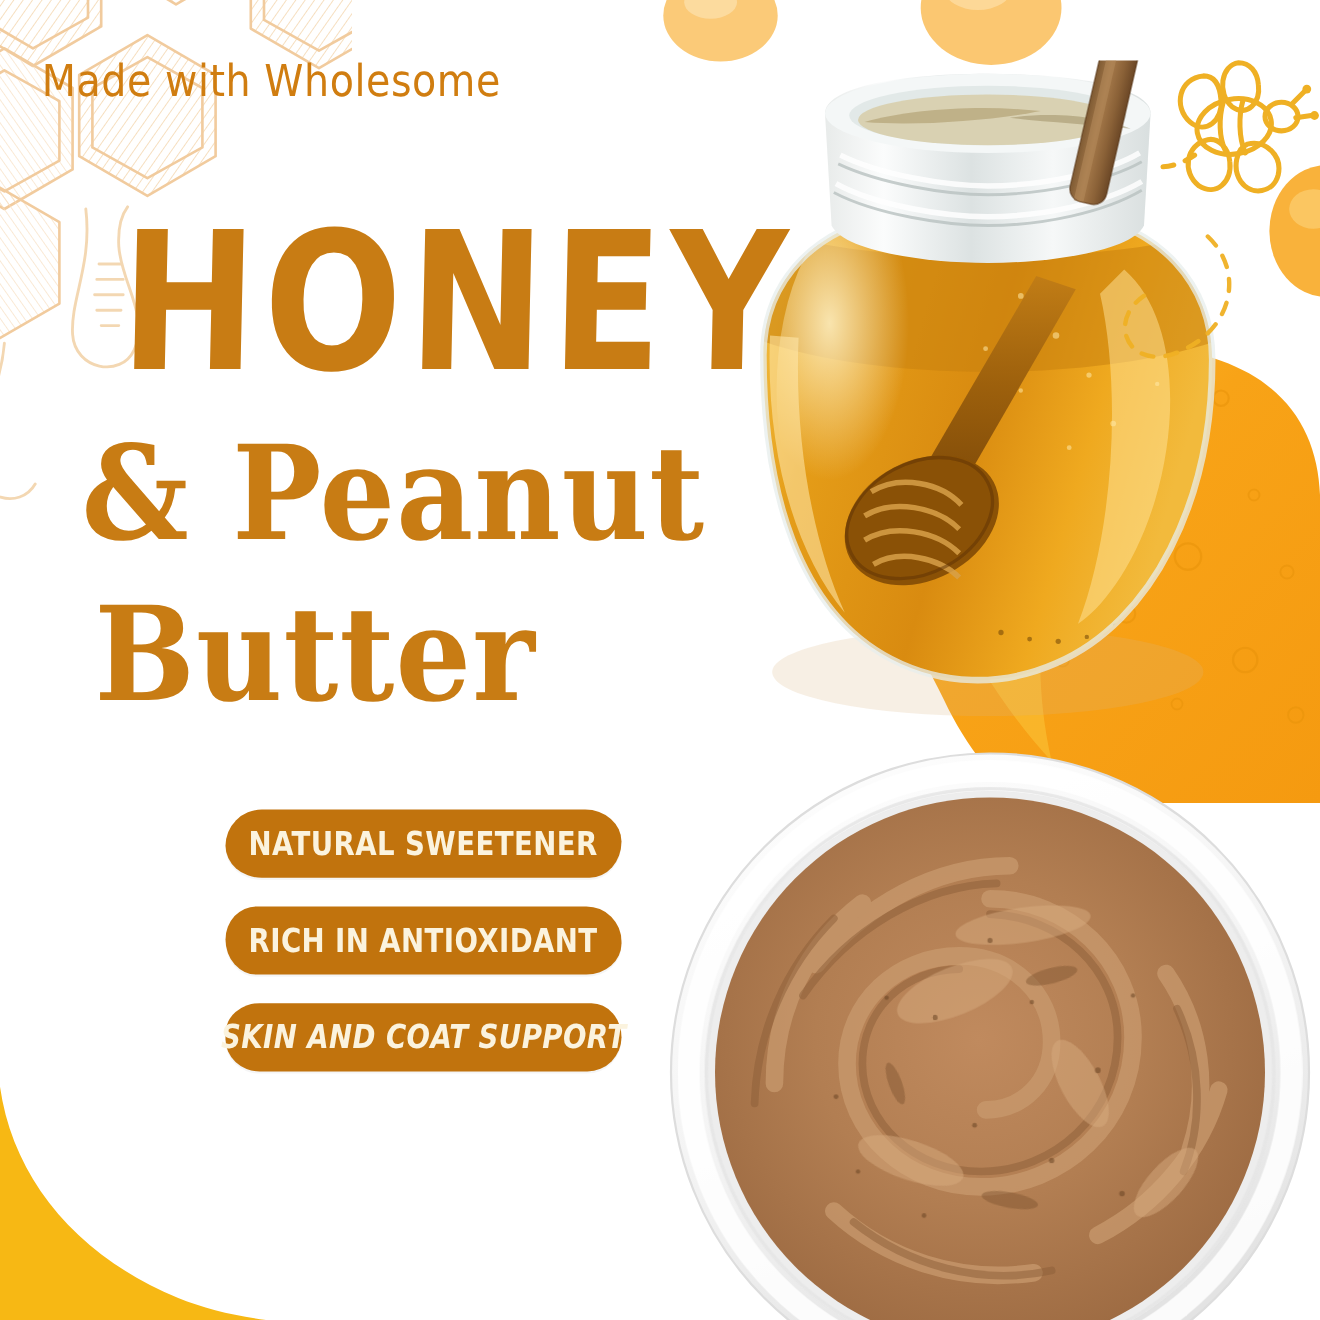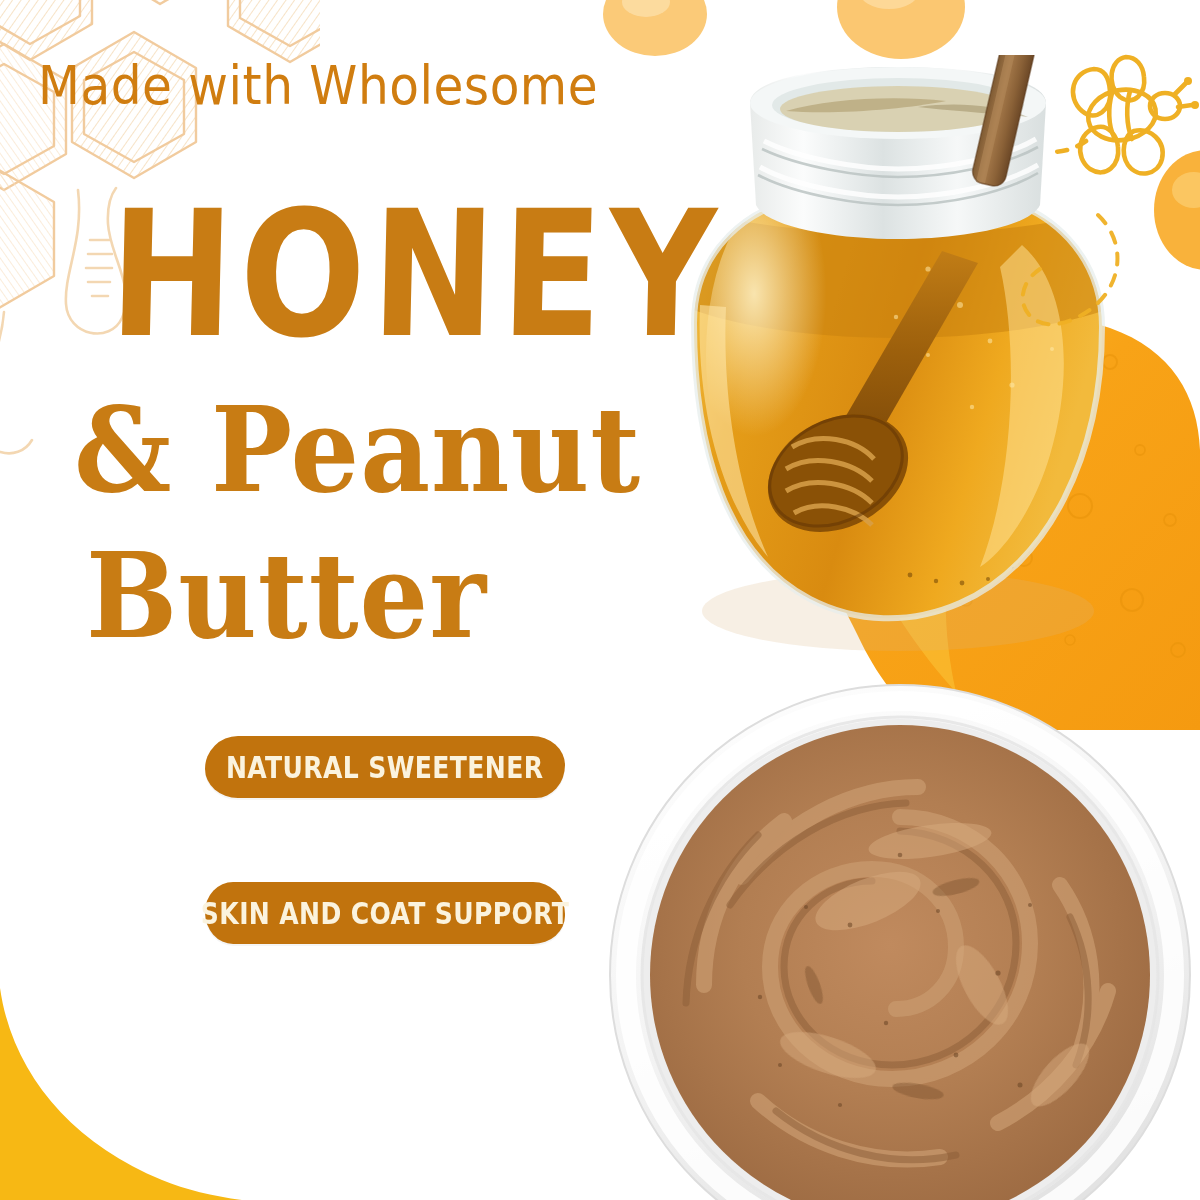--- a/index.html
+++ b/index.html
@@ -22,21 +22,21 @@
   #bowl-photo{left:600px;top:655px;width:610px;height:560px;}
   #yellow-swoosh{left:0;top:960px;width:420px;height:245px;}
   #drop-a{left:600px;top:-30px;width:110px;height:90px;}
   #drop-b{left:835px;top:-45px;width:135px;height:110px;}
   #drop-c{left:1152px;top:148px;width:95px;height:125px;}
 
   
   #tagline{
     position:absolute;left:38px;top:42px;width:720px;
     font-family:"Liberation Sans Narrow","DejaVu Sans Condensed","Liberation Sans",sans-serif;
-    font-size:54px;line-height:1.62;font-weight:400;
+    font-size:40px;line-height:1.62;font-weight:400;
     color:#D07D10;letter-spacing:.5px;
     font-stretch:condensed;
   }
 
   #headline-wrap{position:absolute;left:60px;top:218px;width:640px;}
 
   #title-honey{
     font-family:"DejaVu Sans",sans-serif;
     font-size:148px;line-height:.95;font-weight:700;
     color:#C87C14;letter-spacing:6px;
@@ -59,26 +59,26 @@
     transform-origin:left bottom;
   }
 
   
   #benefits{position:absolute;left:205px;top:736px;width:360px;}
   .pill{
     position:relative;
     background:#C1730D;
     border-radius:34px 34px 30px 34px / 34px 30px 34px 30px;
     height:62px;
-    margin-bottom:84px;
+    margin-bottom:26px;
     display:flex;align-items:center;justify-content:center;
     box-shadow:0 2px 0 rgba(0,0,0,.04);
   }
   .pill:nth-child(2){border-radius:30px 34px 34px 30px / 32px 34px 30px 34px;}
-  .pill:nth-child(3){margin-bottom:4px;border-radius:34px 30px 34px 34px / 30px 34px 34px 32px;}
+  .pill:nth-child(3){margin-bottom:4px;border-radius:34px 30px 34px 34px / 30px 34px 34px 32px;font-style:italic;}
   .pill-label{
     font-family:"Liberation Sans Narrow","DejaVu Sans Condensed","Liberation Sans",sans-serif;
     font-stretch:condensed;
     font-size:30px;font-weight:700;letter-spacing:.4px;
     color:#FBF3DE;white-space:nowrap;
     transform:scaleX(.93);
   }
 </style>
 </head>
 <body>
@@ -393,17 +393,20 @@
     <div id="title-honey">HONEY</div>
     <div id="title-sub1">&amp; Peanut</div>
     <div id="title-sub2">Butter</div>
   </div>
 
   <div id="benefits">
     <div class="pill">
       <span class="pill-label">NATURAL SWEETENER</span>
     </div>
     <div class="pill">
+      <span class="pill-label">RICH IN ANTIOXIDANT</span>
+    </div>
+    <div class="pill">
       <span class="pill-label">SKIN AND COAT SUPPORT</span>
     </div>
   </div>
 
 </div>
 
 </body></html>

